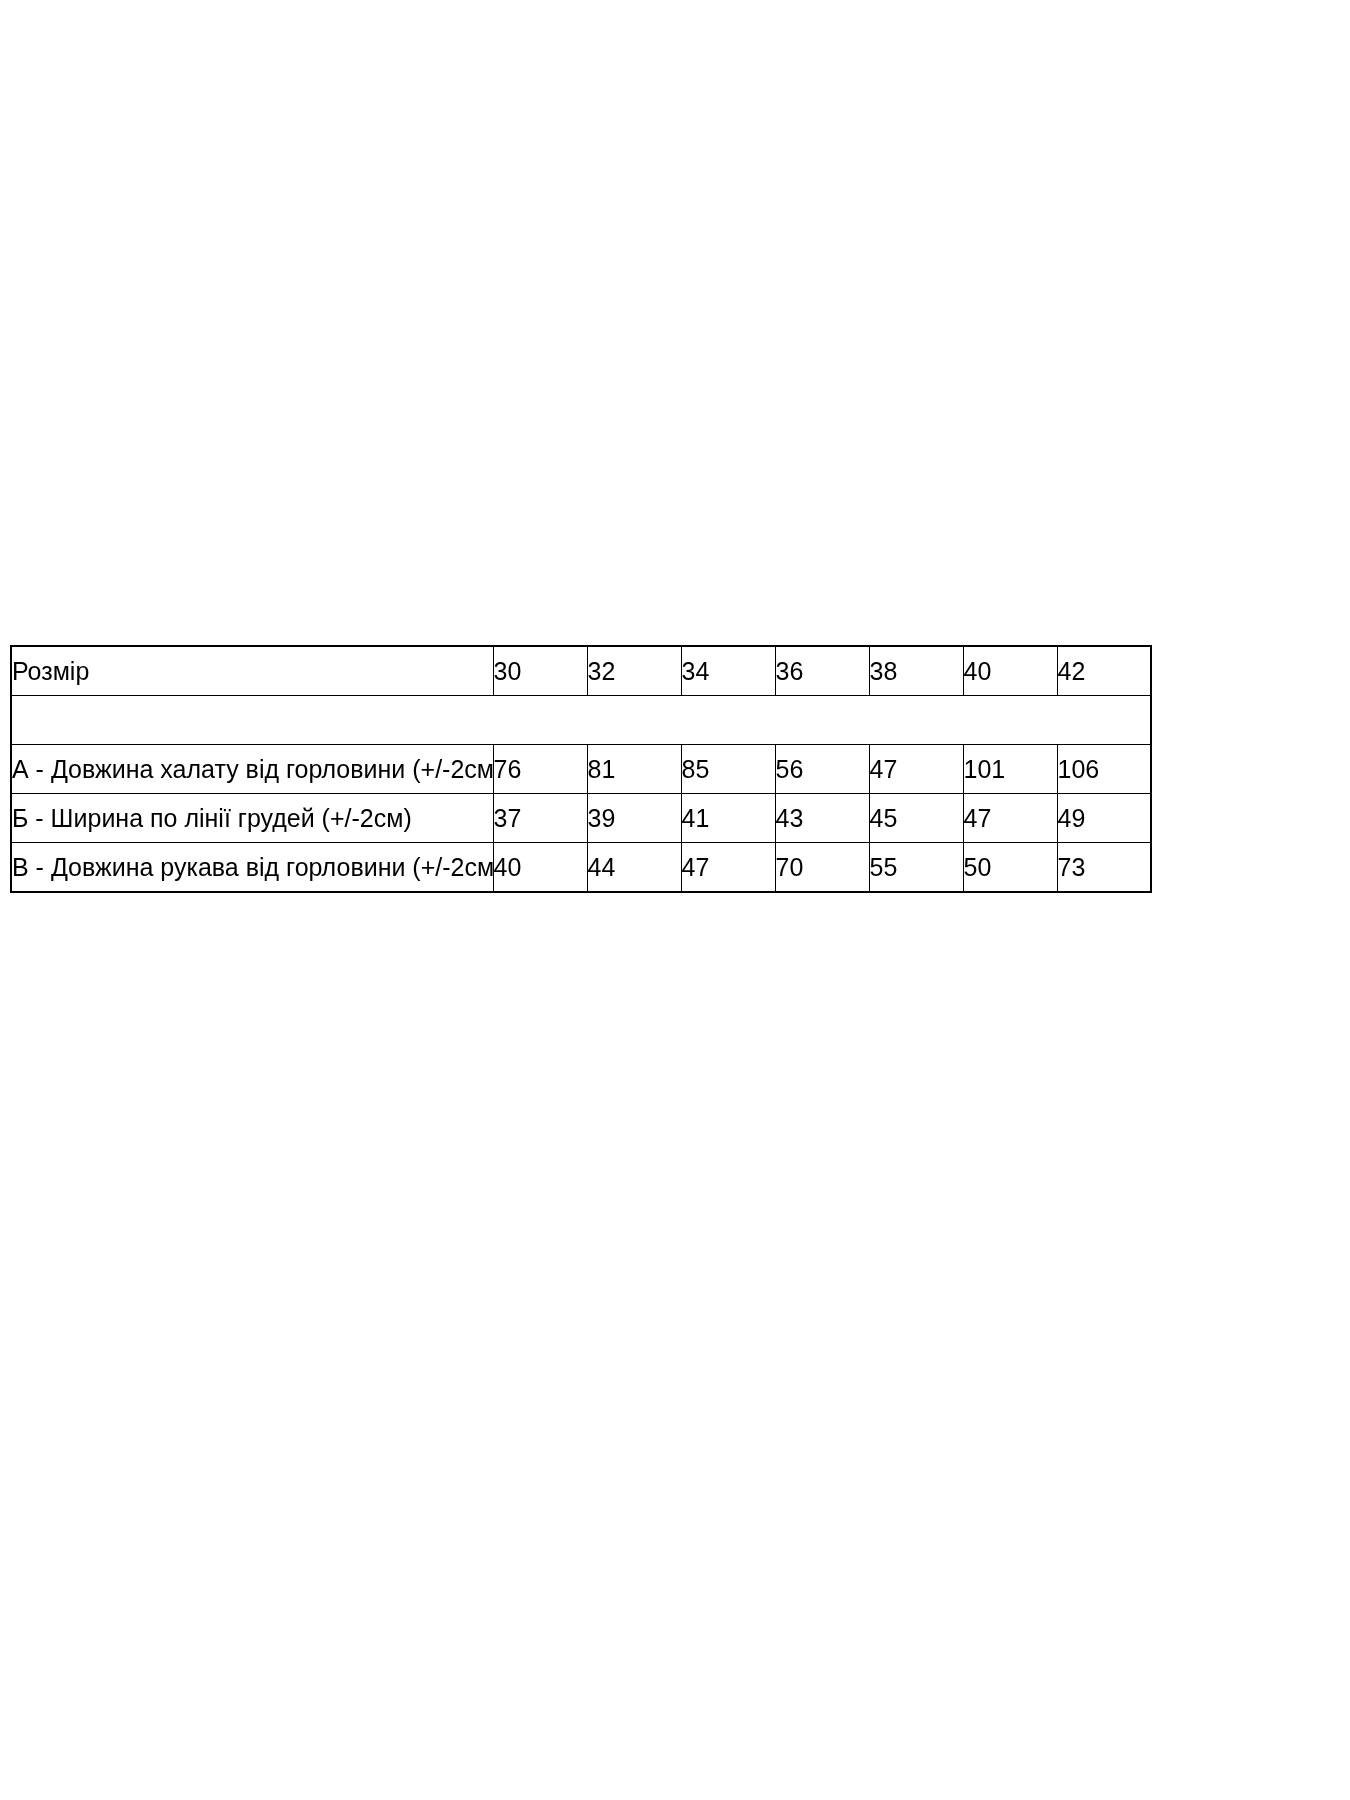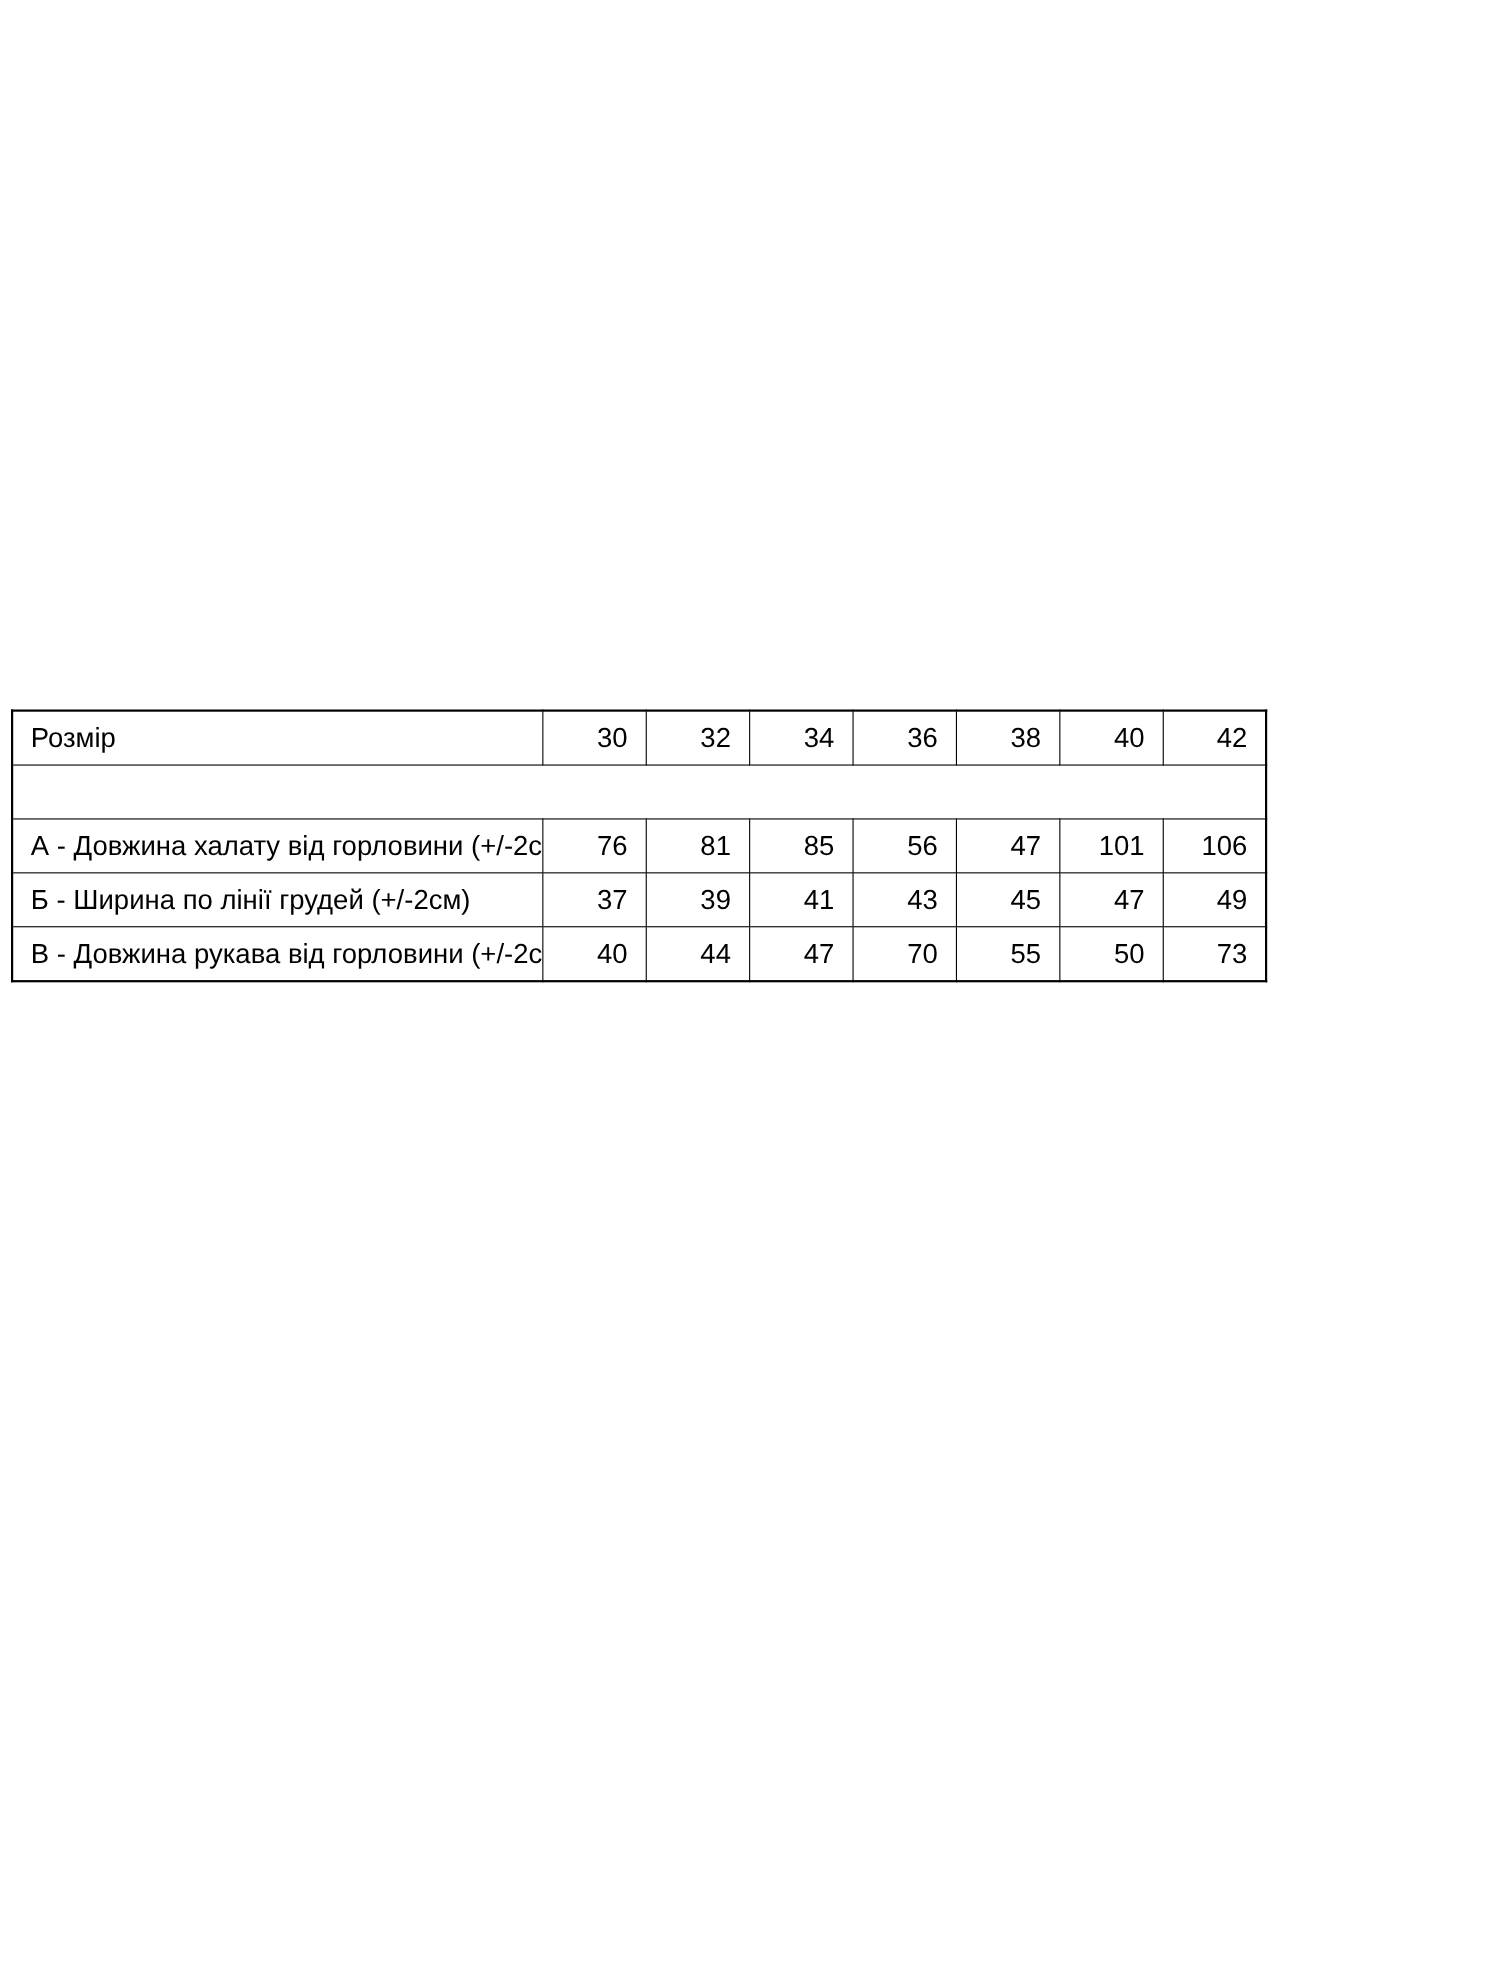--- a/index.html
+++ b/index.html
@@ -25,30 +25,30 @@
     border-collapse: collapse;
     table-layout: fixed;
     width: 1140px;
     border: 2px solid #000000;
   }
   table.size-table td {
     border: 1px solid #000000;
     font-size: 25px;
     line-height: 1.15;
     height: 44px;
-    padding: 2px 16px;
+    padding: 2px 0;
     white-space: nowrap;
     overflow: hidden;
   }
   td.label-cell {
     text-align: left;
     padding-left: 6px;
   }
   td.value-cell {
-    text-align: right;
+    text-align: left;
   }
   td.spacer-cell {
     height: 42px;
   }
   
   col.c-label { width: 482px; }
   col.c-val   { width: 94px; }
 </style>
 </head>
 <body>

